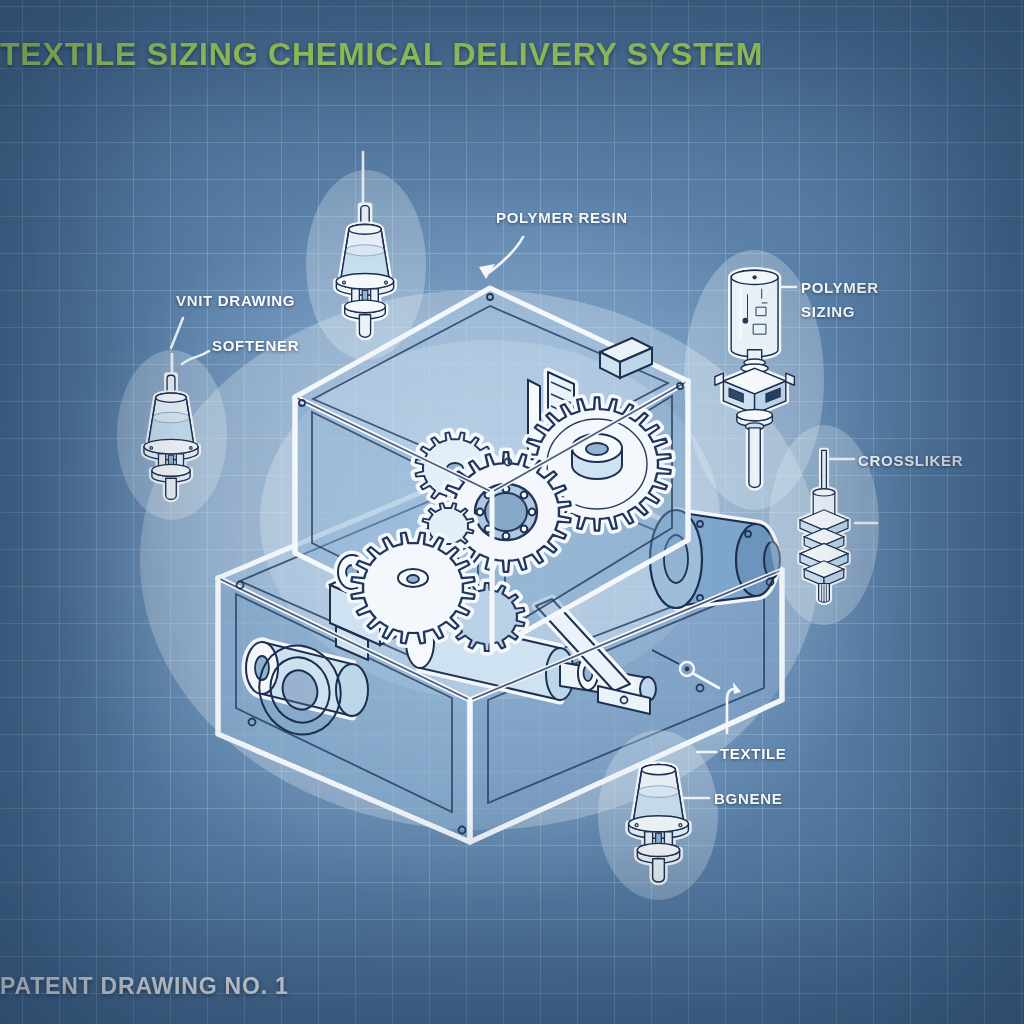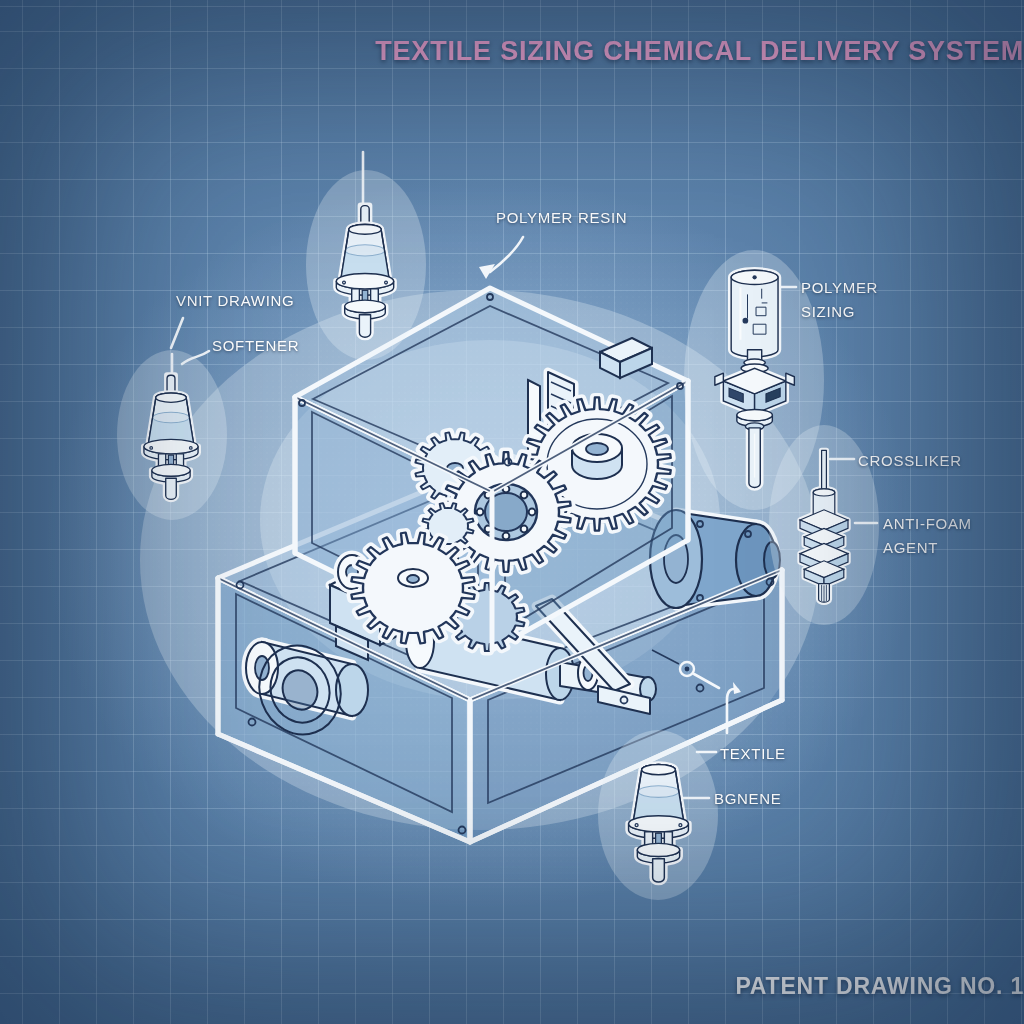--- a/index.html
+++ b/index.html
@@ -12,25 +12,25 @@
       repeating-linear-gradient(180deg, rgba(186,212,235,0.30) 0, rgba(186,212,235,0.30) 1px, rgba(0,0,0,0) 1px, rgba(0,0,0,0) 37px),
       radial-gradient(130% 130% at 50% 48%, #6d93bc 0%, #50779f 48%, #3c6392 74%, #2e5180 100%);
     background-position:0 0,22px 0,0 31px,0 0}
   .halftone{position:absolute;inset:0;
     background-image:radial-gradient(rgba(255,255,255,0.055) 1px, rgba(0,0,0,0) 1.4px);
     background-size:6px 6px;
     -webkit-mask-image:radial-gradient(420px 380px at 49% 54%, #000 30%, transparent 100%);
     mask-image:radial-gradient(420px 380px at 49% 54%, #000 30%, transparent 100%)}
   .vignette{position:absolute;inset:0;box-shadow:inset 0 0 200px 70px rgba(14,31,58,0.5);pointer-events:none}
   svg.scene{position:absolute;left:0;top:0}
-  .title{position:absolute;left:0;right:0;top:36px;text-align:right;color:#f9a8d4;font-weight:bold;
-    font-size:27px;letter-spacing:0.8px;text-shadow:0 2px 4px rgba(8,18,38,0.5)}
-  .caption{position:absolute;left:0;right:0;top:973px;text-align:right;color:#fff;font-weight:bold;
+  .title{position:absolute;left:0;right:0;top:36px;text-align:left;color:#bef264;font-weight:bold;
+    font-size:32px;letter-spacing:0.8px;text-shadow:0 2px 4px rgba(8,18,38,0.5)}
+  .caption{position:absolute;left:0;right:0;top:973px;text-align:left;color:#fff;font-weight:bold;
     font-size:23px;letter-spacing:0.8px;text-shadow:0 2px 4px rgba(8,18,38,0.5)}
-  .lbl{position:absolute;color:#fff;font-weight:normal;font-size:15px;line-height:24px;
+  .lbl{position:absolute;color:#fff;font-weight:bold;font-size:15px;line-height:24px;
     letter-spacing:0.7px;text-shadow:0 1px 3px rgba(8,18,38,0.55);white-space:nowrap}
   
   .halo{fill:#f4f8fc;stroke:#f4f8fc;stroke-width:9;stroke-linejoin:round}
   .part{fill:#eaf3fa;stroke:#1e3050;stroke-width:2;stroke-linejoin:round}
   .part-lt{fill:#f6fafd;stroke:#1e3050;stroke-width:2}
   .part-bl{fill:#cfe2f2;stroke:#1e3050;stroke-width:2}
   .part-bl2{fill:#bcd6ea;stroke:#1e3050;stroke-width:2}
   .part-dk{fill:#93b3d2;stroke:#1e3050;stroke-width:1.8}
   .ink{fill:none;stroke:#1e3050;stroke-width:2}
   .ink-thin{fill:none;stroke:#24395c;stroke-width:1.4}
@@ -311,21 +311,17 @@
   <div class="caption">PATENT DRAWING NO. 1</div>
 
   <div class="lbl" style="left:496px;top:206px">POLYMER RESIN</div>
   <div class="lbl" style="left:176px;top:289px">VNIT DRAWING</div>
   <div class="lbl" style="left:212px;top:334px">SOFTENER</div>
   <div class="lbl" style="left:801px;top:276px">
     <div>POLYMER</div>
     <div>SIZING</div>
   </div>
   <div class="lbl" style="left:858px;top:449px">CROSSLIKER</div>
-  <div class="lbl" style="left:883px;top:512px">
-    <div>ANTI-FOAM</div>
-    <div>AGENT</div>
-  </div>
   <div class="lbl" style="left:720px;top:742px">TEXTILE</div>
   <div class="lbl" style="left:714px;top:787px">BGNENE</div>
 
   <div class="vignette"></div>
 </div>
 
 </body></html>

